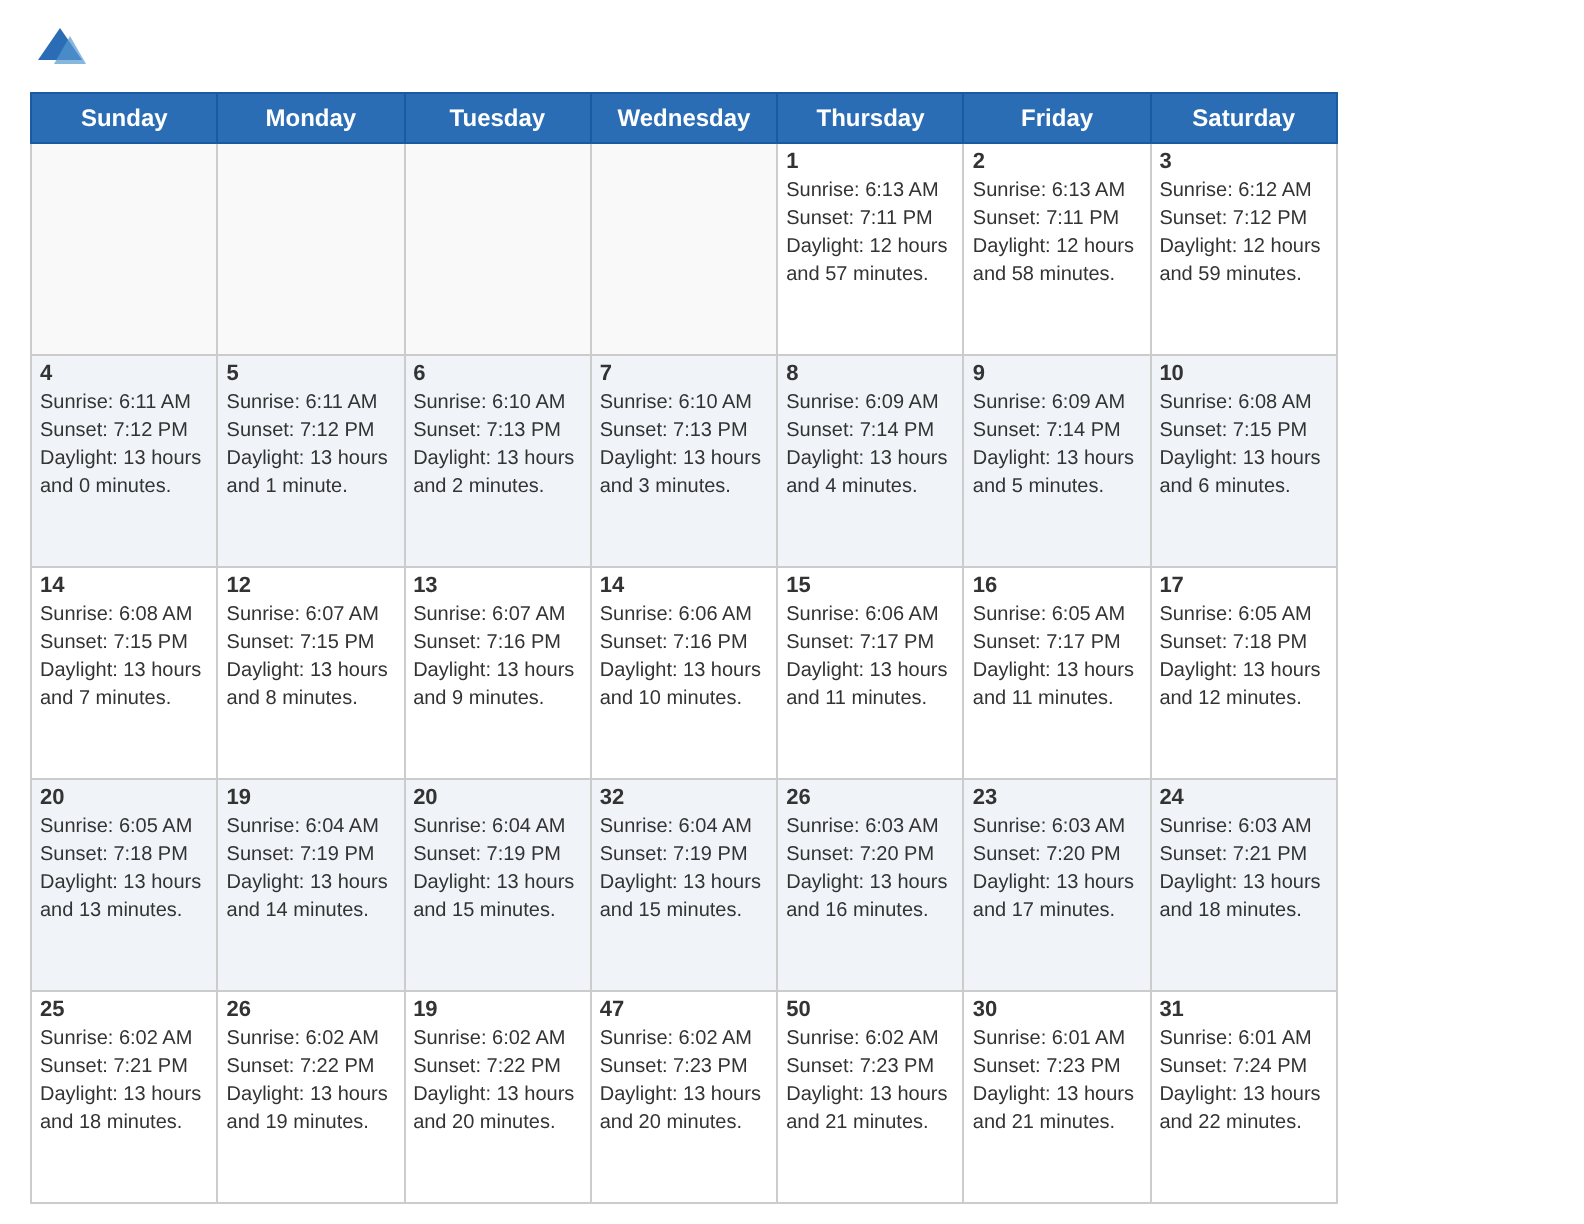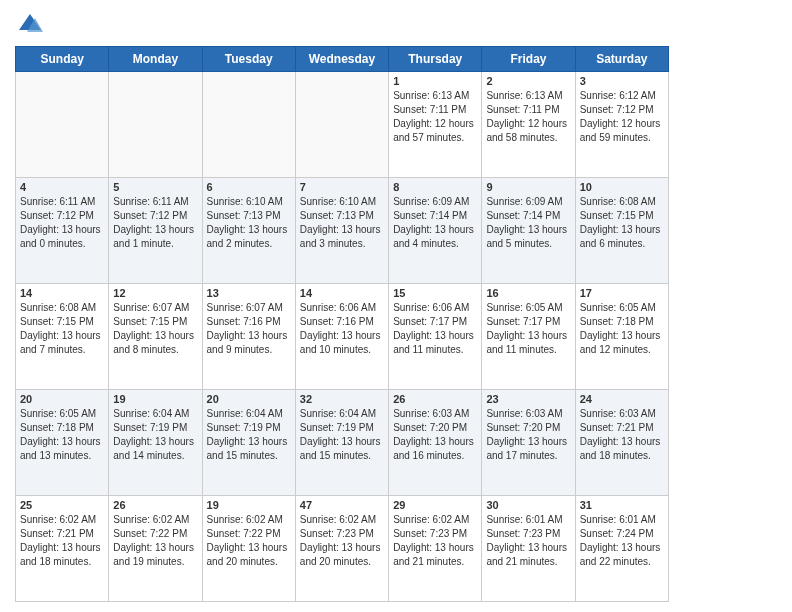--- a/index.html
+++ b/index.html
@@ -257,21 +257,21 @@
           </td>
           <td>
             <span class="day-num">19</span>
             <div class="day-info">Sunrise: 6:02 AM<br>Sunset: 7:22 PM<br>Daylight: 13 hours<br>and 20 minutes.</div>
           </td>
           <td>
             <span class="day-num">47</span>
             <div class="day-info">Sunrise: 6:02 AM<br>Sunset: 7:23 PM<br>Daylight: 13 hours<br>and 20 minutes.</div>
           </td>
           <td>
-            <span class="day-num">29</span>
+            <span class="day-num">50</span>
             <div class="day-info">Sunrise: 6:02 AM<br>Sunset: 7:23 PM<br>Daylight: 13 hours<br>and 21 minutes.</div>
           </td>
           <td>
             <span class="day-num">30</span>
             <div class="day-info">Sunrise: 6:01 AM<br>Sunset: 7:23 PM<br>Daylight: 13 hours<br>and 21 minutes.</div>
           </td>
           <td>
             <span class="day-num">31</span>
             <div class="day-info">Sunrise: 6:01 AM<br>Sunset: 7:24 PM<br>Daylight: 13 hours<br>and 22 minutes.</div>
           </td>

